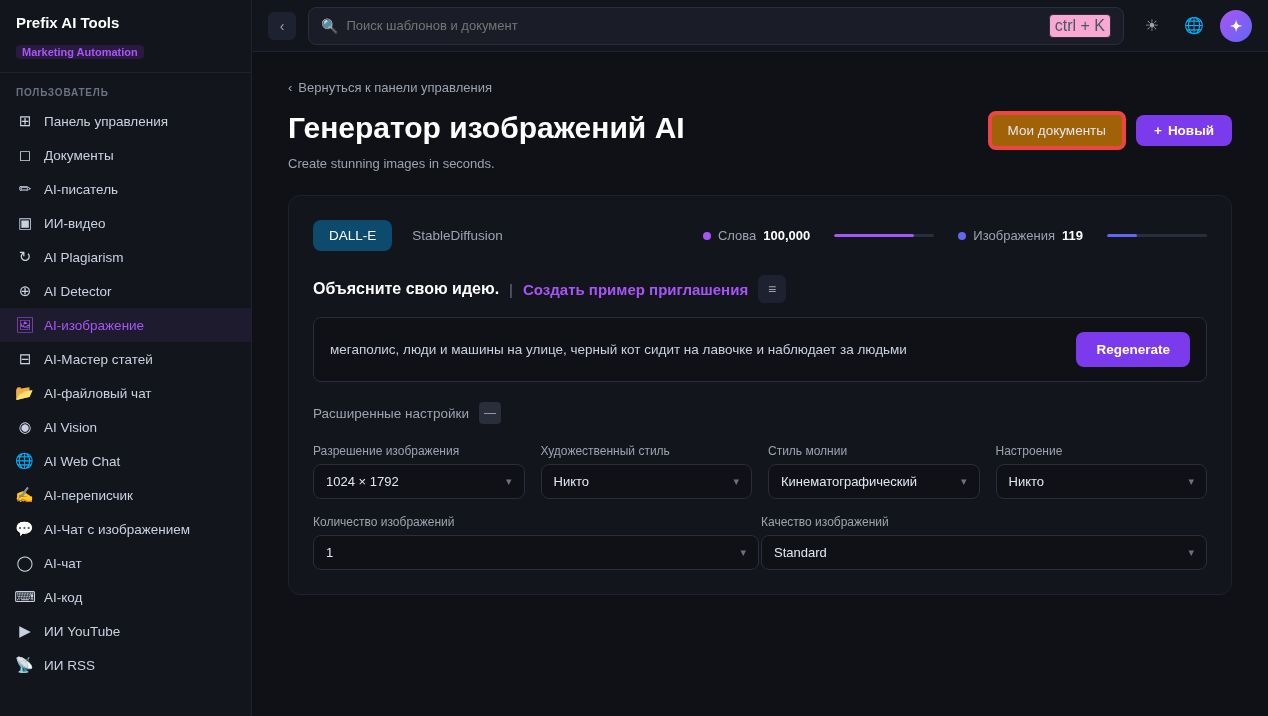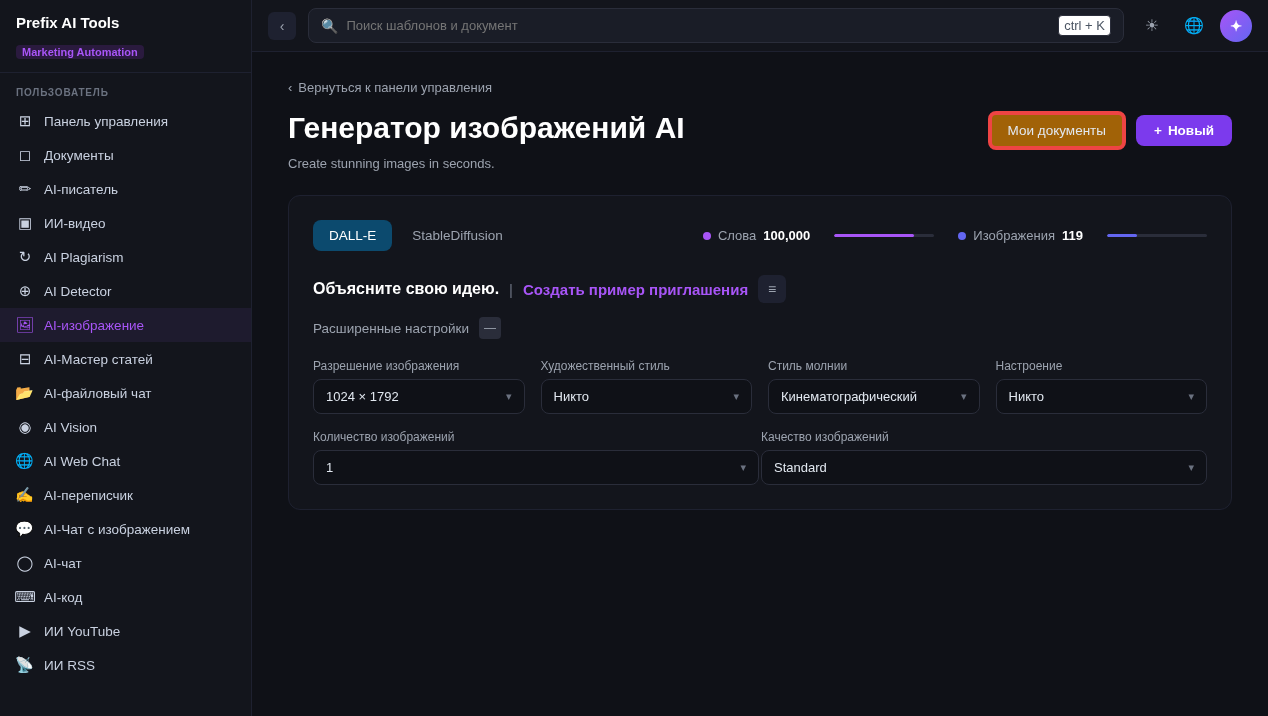--- a/index.html
+++ b/index.html
@@ -120,23 +120,23 @@
     }
     .search-bar input {
       background: transparent;
       border: none;
       outline: none;
       color: #9ca3af;
       font-size: 13px;
       flex: 1;
     }
     .search-shortcut {
-      font-size: 13px;
+      font-size: 16px;
       color: #4b5563;
-      background: #ffffff;
+      background: #f9a8d4;
       padding: 2px 5px;
       border-radius: 4px;
       border: 1px solid #2a2d3a;
     }
     .topbar-actions {
       display: flex;
       align-items: center;
       gap: 10px;
     }
     .topbar-icon-btn {
@@ -553,20 +553,24 @@
         </div>
       </div>
 
       <div class="prompt-header">
         <span class="prompt-label">Объясните свою идею.</span>
         <span class="prompt-separator">|</span>
         <span class="prompt-link">Создать пример приглашения</span>
         <button class="prompt-icon-btn">≡</button>
       </div>
 
+      <div class="prompt-input-row">
+        <input class="prompt-input" type="text" value="мегаполис, люди и машины на улице, черный кот сидит на лавочке и наблюдает за людьми" style="">
+        <button class="regen-btn">Regenerate</button>
+      </div>
 
       <div class="adv-settings-header">
         <span class="adv-settings-label">Расширенные настройки</span>
         <button class="adv-settings-toggle">
           <span>—</span>
         </button>
       </div>
 
       <div class="form-grid-2">
         <div class="form-group">

